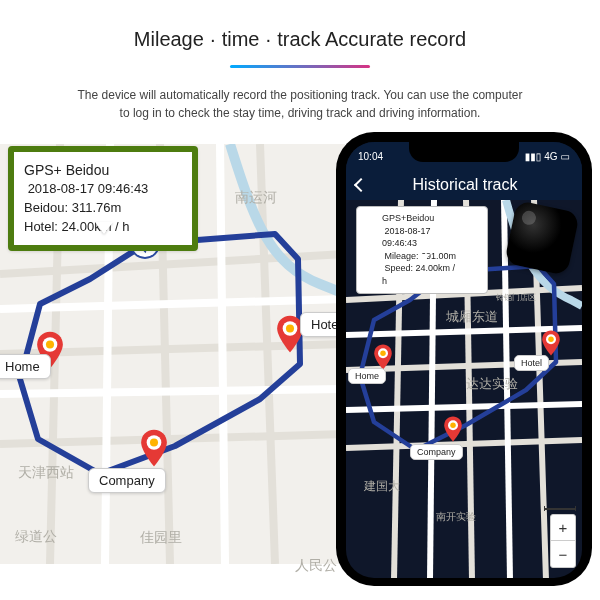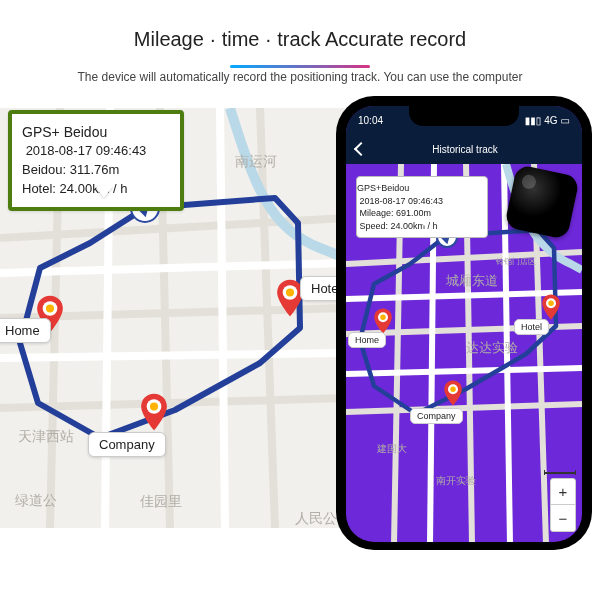--- a/index.html
+++ b/index.html
@@ -1,45 +1,45 @@
 <!DOCTYPE html>
 <html><head>
 <meta charset="utf-8">
 <style>
   * { margin: 0; padding: 0; box-sizing: border-box; }
   body { width: 600px; height: 600px; background: #fff; font-family: -apple-system, Helvetica, Arial, sans-serif; overflow: hidden; position: relative; }
   .title { text-align: center; font-size: 20px; color: #222; margin-top: 28px; font-weight: 400; }
   .divider { width: 140px; height: 3px; margin: 14px auto 0; background: linear-gradient(90deg, #00aaff, #d63384); border-radius: 2px; }
-  .subtitle { text-align: center; font-size: 12px; color: #444; line-height: 1.5; padding: 0 40px; }
+  .subtitle { text-align: center; font-size: 12px; color: #444; margin-top: 18px; line-height: 1.5; padding: 0 40px; }
   .figure { position: relative; width: 600px; height: 450px; margin-top: 14px; }
 
   
   .bigmap { position: absolute; left: 0; top: 8px; width: 345px; height: 420px; background: #f2f0ec; }
   .bigmap svg.roads { position: absolute; inset: 0; }
-  .infobox { position: absolute; left: 8px; top: 2px; background: #fff; border: 4px solid #4d7c0f; border-radius: 4px; padding: 8px 10px; width: 176px; font-size: 13px; color: #222; line-height: 1.45; box-shadow: 0 1px 3px rgba(0,0,0,.12); }
+  .infobox { position: absolute; left: 8px; top: 2px; background: #fff; border: 6px solid #4d7c0f; border-radius: 4px; padding: 8px 10px; width: 190px; font-size: 13px; color: #222; line-height: 1.45; box-shadow: 0 1px 3px rgba(0,0,0,.12); }
   .infobox .line1 { font-size: 14px; }
   .tri { position: absolute; left: 95px; top: 78px; width: 0; height: 0; border-left: 9px solid transparent; border-right: 9px solid transparent; border-top: 12px solid #fff; filter: drop-shadow(0 1px 1px rgba(0,0,0,.2)); }
   .pin { position: absolute; width: 44px; height: 44px; }
   .pin svg { width: 100%; height: 100%; display: block; }
   .pin-label { position: absolute; background: #fff; border: 1px solid #ccc; border-radius: 6px; padding: 4px 10px; font-size: 13px; color: #222; box-shadow: 0 1px 3px rgba(0,0,0,.15); }
   .cursor { position: absolute; width: 30px; height: 30px; border: 2px solid #2b4aa0; border-radius: 50%; display: flex; align-items: center; justify-content: center; background: #fff; }
   .cursor::after { content: ''; width: 0; height: 0; border-left: 7px solid transparent; border-right: 7px solid transparent; border-bottom: 12px solid #2b4aa0; transform: rotate(45deg); }
 
   
   .phone { position: absolute; right: 8px; top: -4px; width: 256px; height: 454px; background: #000; border-radius: 38px; padding: 10px 10px 8px; }
-  .screen { position: relative; width: 100%; height: 100%; background: #6d28d9; border-radius: 28px; overflow: hidden; }
+  .screen { position: relative; width: 100%; height: 100%; background: #0f172a; border-radius: 28px; overflow: hidden; }
   .notch { position: absolute; left: 50%; transform: translateX(-50%); top: 0; width: 110px; height: 20px; background: #000; border-radius: 0 0 14px 14px; z-index: 10; }
   .statusbar { position: absolute; top: 0; left: 0; right: 0; height: 28px; background: #0a1d3a; color: #fff; display: flex; align-items: center; justify-content: space-between; padding: 0 12px; font-size: 10px; z-index: 2; }
   .sb-right { display: flex; align-items: center; gap: 3px; }
-  .navbar { position: absolute; top: 28px; left: 0; right: 0; height: 30px; background: #0a1d3a; color: #fff; display: flex; align-items: center; padding: 0 10px; font-size: 10px; z-index: 2; }
+  .navbar { position: absolute; top: 28px; left: 0; right: 0; height: 30px; background: #0a1d3a; color: #fff; display: flex; align-items: center; padding: 0 10px; font-size: 16px; z-index: 2; }
   .navbar .back { width: 10px; height: 10px; border-left: 2px solid #fff; border-bottom: 2px solid #fff; transform: rotate(45deg); margin-right: 8px; }
   .navbar .navtitle { flex: 1; text-align: center; margin-left: -16px; }
   .phonemap { position: absolute; inset: 58px 0 0 0; }
   .phonemap svg.roads { position: absolute; inset: 0; }
-  .p-infobox { position: absolute; left: 10px; top: 12px; background: #fff; border: 1px solid #bbb; border-radius: 4px; padding: 5px 0; width: 132px; font-size: 9px; color: #222; line-height: 1.4; }
+  .p-infobox { position: absolute; left: 10px; top: 6px; background: #fff; border: 1px solid #bbb; border-radius: 4px; padding: 5px 25px; width: 132px; font-size: 9px; color: #222; line-height: 1.4; }
   .p-tri { position: absolute; left: 72px; top: 54px; width: 0; height: 0; border-left: 6px solid transparent; border-right: 6px solid transparent; border-top: 8px solid #fff; }
   .device { position: absolute; right: 8px; top: 6px; width: 64px; height: 64px; background: radial-gradient(circle at 32% 32%, #333 0%, #000 46%, #000 100%); border-radius: 14px; transform: rotate(12deg); box-shadow: 0 2px 4px rgba(0,0,0,.35); }
   .device::after { content: ''; position: absolute; left: 8px; top: 8px; width: 14px; height: 14px; background: rgba(255,255,255,.18); border-radius: 50%; }
   .p-pin { position: absolute; width: 30px; height: 30px; }
   .p-pin svg { width: 100%; height: 100%; display: block; }
   .p-label { position: absolute; background: #fff; border: 1px solid #ccc; border-radius: 5px; padding: 2px 6px; font-size: 9px; color: #222; }
   .p-cursor { position: absolute; width: 22px; height: 22px; border: 2px solid #2b4aa0; border-radius: 50%; display: flex; align-items: center; justify-content: center; background: #fff; }
   .p-cursor::after { content: ''; width: 0; height: 0; border-left: 5px solid transparent; border-right: 5px solid transparent; border-bottom: 9px solid #2b4aa0; transform: rotate(45deg); }
   .zoom { position: absolute; right: 6px; bottom: 10px; width: 26px; background: #fff; border: 1px solid #ccc; border-radius: 3px; display: flex; flex-direction: column; }
   .zoom div { height: 26px; display: flex; align-items: center; justify-content: center; font-size: 15px; color: #333; }
@@ -49,20 +49,21 @@
   .scalebar::before { left: 0; } .scalebar::after { right: 0; }
   .cj { position: absolute; color: #b0aea6; font-size: 14px; }
 </style>
 </head>
 <body>
 
 <div class="title">Mileage · time · track  Accurate record</div>
 <div class="divider"></div>
 <div class="subtitle">
   <span>The device will automatically record the positioning track. You can use the computer</span><br>
+  <span>to log in to check the stay time, driving track and driving information.</span>
 </div>
 
 <div class="figure">
 
   <div class="bigmap">
     <svg class="roads" viewBox="0 0 345 420">
 
       <g stroke="#e3e0d9" stroke-width="8" fill="none">
         <path d="M0 130 L345 110"></path>
           <path d="M0 210 L345 200"></path>
@@ -80,21 +81,21 @@
 
       <g stroke="#b9d8e8" stroke-width="10" fill="none">
         <path d="M230 0 C 255 80 270 120 320 140 L345 150"></path>
       </g>
 
       <path d="M145 100 L275 90 L298 115 L300 220 L260 255 L175 302 L100 330 L38 295 L20 235 L40 160 L90 135 L145 100" fill="none" stroke="#243f99" stroke-width="6" stroke-linejoin="round"></path>
     </svg>
 
     <span class="cj" style="left:235px;top:45px">南运河</span>
     <span class="cj" style="left:18px;top:320px">天津西站</span>
-    <span class="cj" style="left:295px;top:402px">人民公</span>
+    <span class="cj" style="left:295px;top:413px">人民公</span>
     <span class="cj" style="left:140px;top:385px">佳园里</span>
     <span class="cj" style="left:15px;top:384px">绿道公</span>
 
     <div class="cursor" style="left:130px;top:85px"></div>
 
     <div class="pin" style="left:268px;top:168px">
       <svg viewBox="0 0 24 24">
           <path fill="#e53935" d="M12 2C8 2 5 5 5 9c0 5 7 13 7 13s7-8 7-13c0-4-3-7-7-7z"></path>
           <circle cx="12" cy="9" r="4" fill="#fff"></circle>
           <circle cx="12" cy="9" r="2.2" fill="#ffb300"></circle>
@@ -165,21 +166,21 @@
           </g>
           <g stroke="#b9d8e8" stroke-width="8" fill="none">
               <path d="M160 0 C175 55 190 85 225 100 L236 106"></path>
             </g>
           <path d="M100 72 L192 66 L208 84 L210 162 L180 190 L120 225 L70 250 L28 222 L14 176 L28 120 L64 100 L100 72" fill="none" stroke="#243f99" stroke-width="4.5" stroke-linejoin="round"></path>
         </svg>
 
         <span class="cj" style="left:100px;top:108px;font-size:13px">城厢东道</span>
         <span class="cj" style="left:150px;top:92px;font-size:8px">铃铛门店区</span>
         <span class="cj" style="left:120px;top:175px;font-size:13px">达达实验</span>
-        <span class="cj" style="left:31px;top:278px;font-size:10px">建国大</span>
+        <span class="cj" style="left:18px;top:278px;font-size:12px">建国大</span>
         <span class="cj" style="left:90px;top:310px;font-size:10px">南开实验</span>
 
         <div class="p-cursor" style="left:90px;top:62px"></div>
 
         <div class="p-pin" style="left:190px;top:128px">
           <svg viewBox="0 0 24 24">
               <path fill="#e53935" d="M12 2C8 2 5 5 5 9c0 5 7 13 7 13s7-8 7-13c0-4-3-7-7-7z"></path>
               <circle cx="12" cy="9" r="4" fill="#fff"></circle>
               <circle cx="12" cy="9" r="2.2" fill="#ffb300"></circle>
             </svg>

